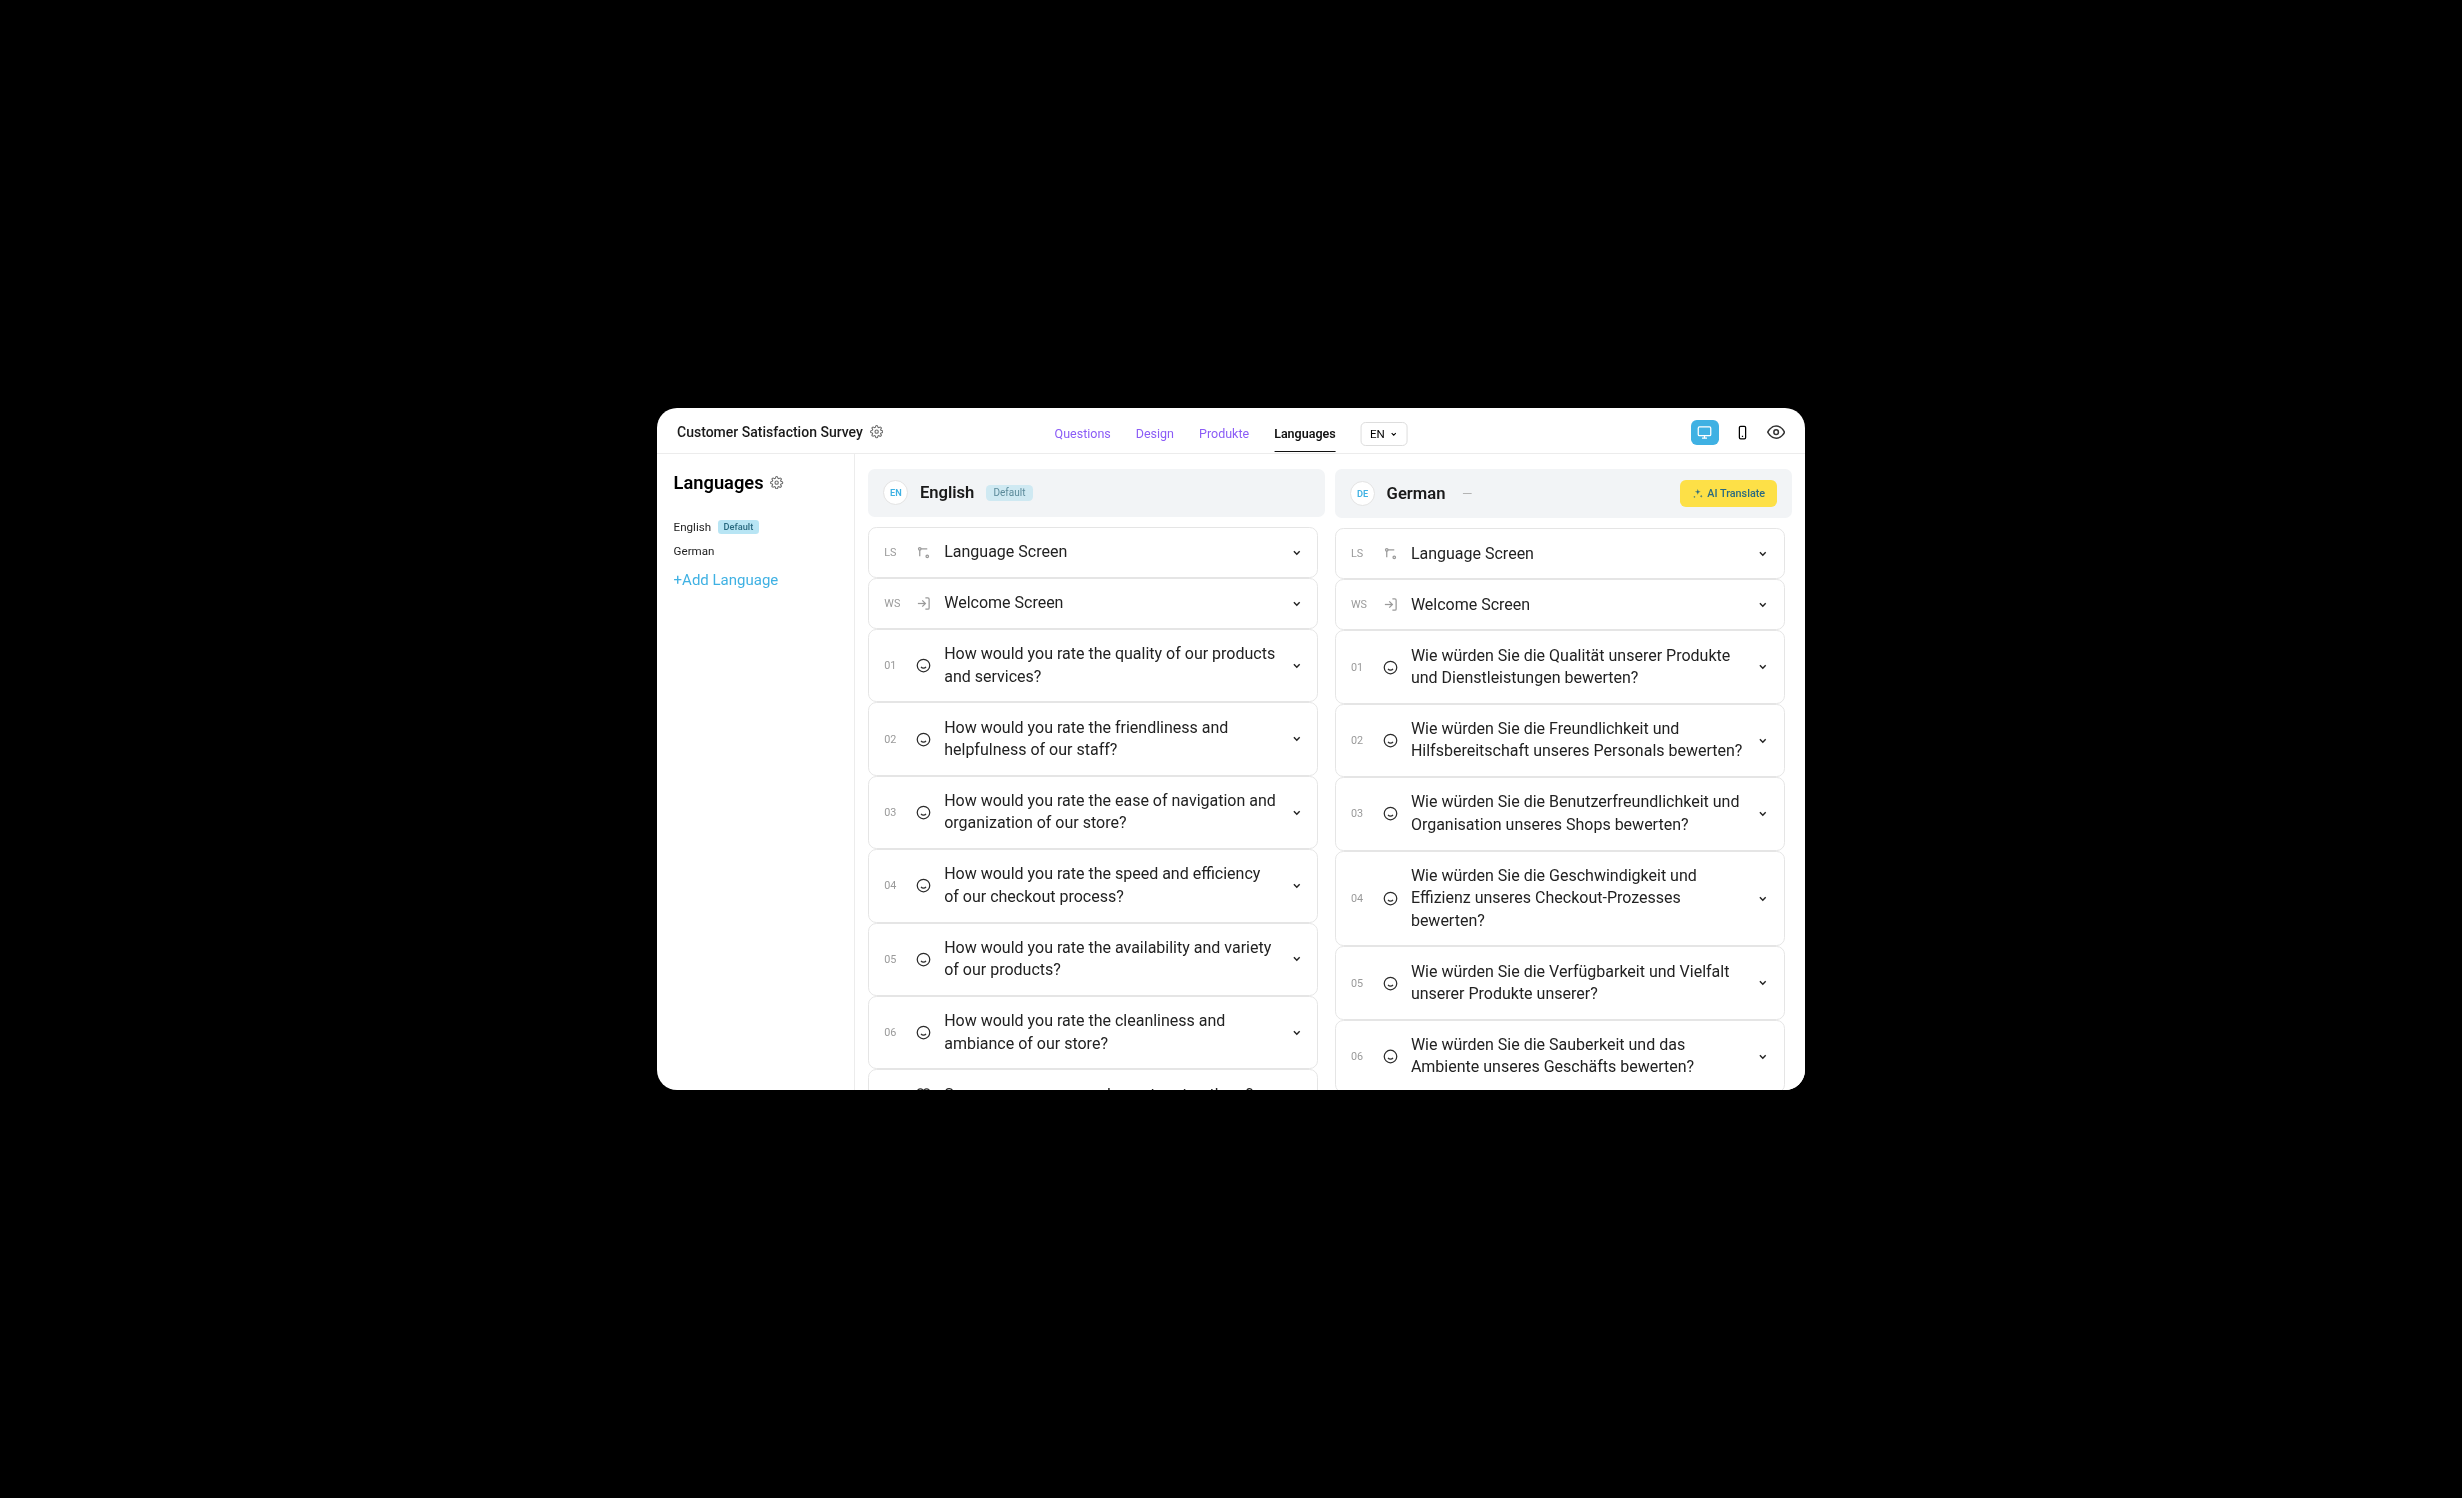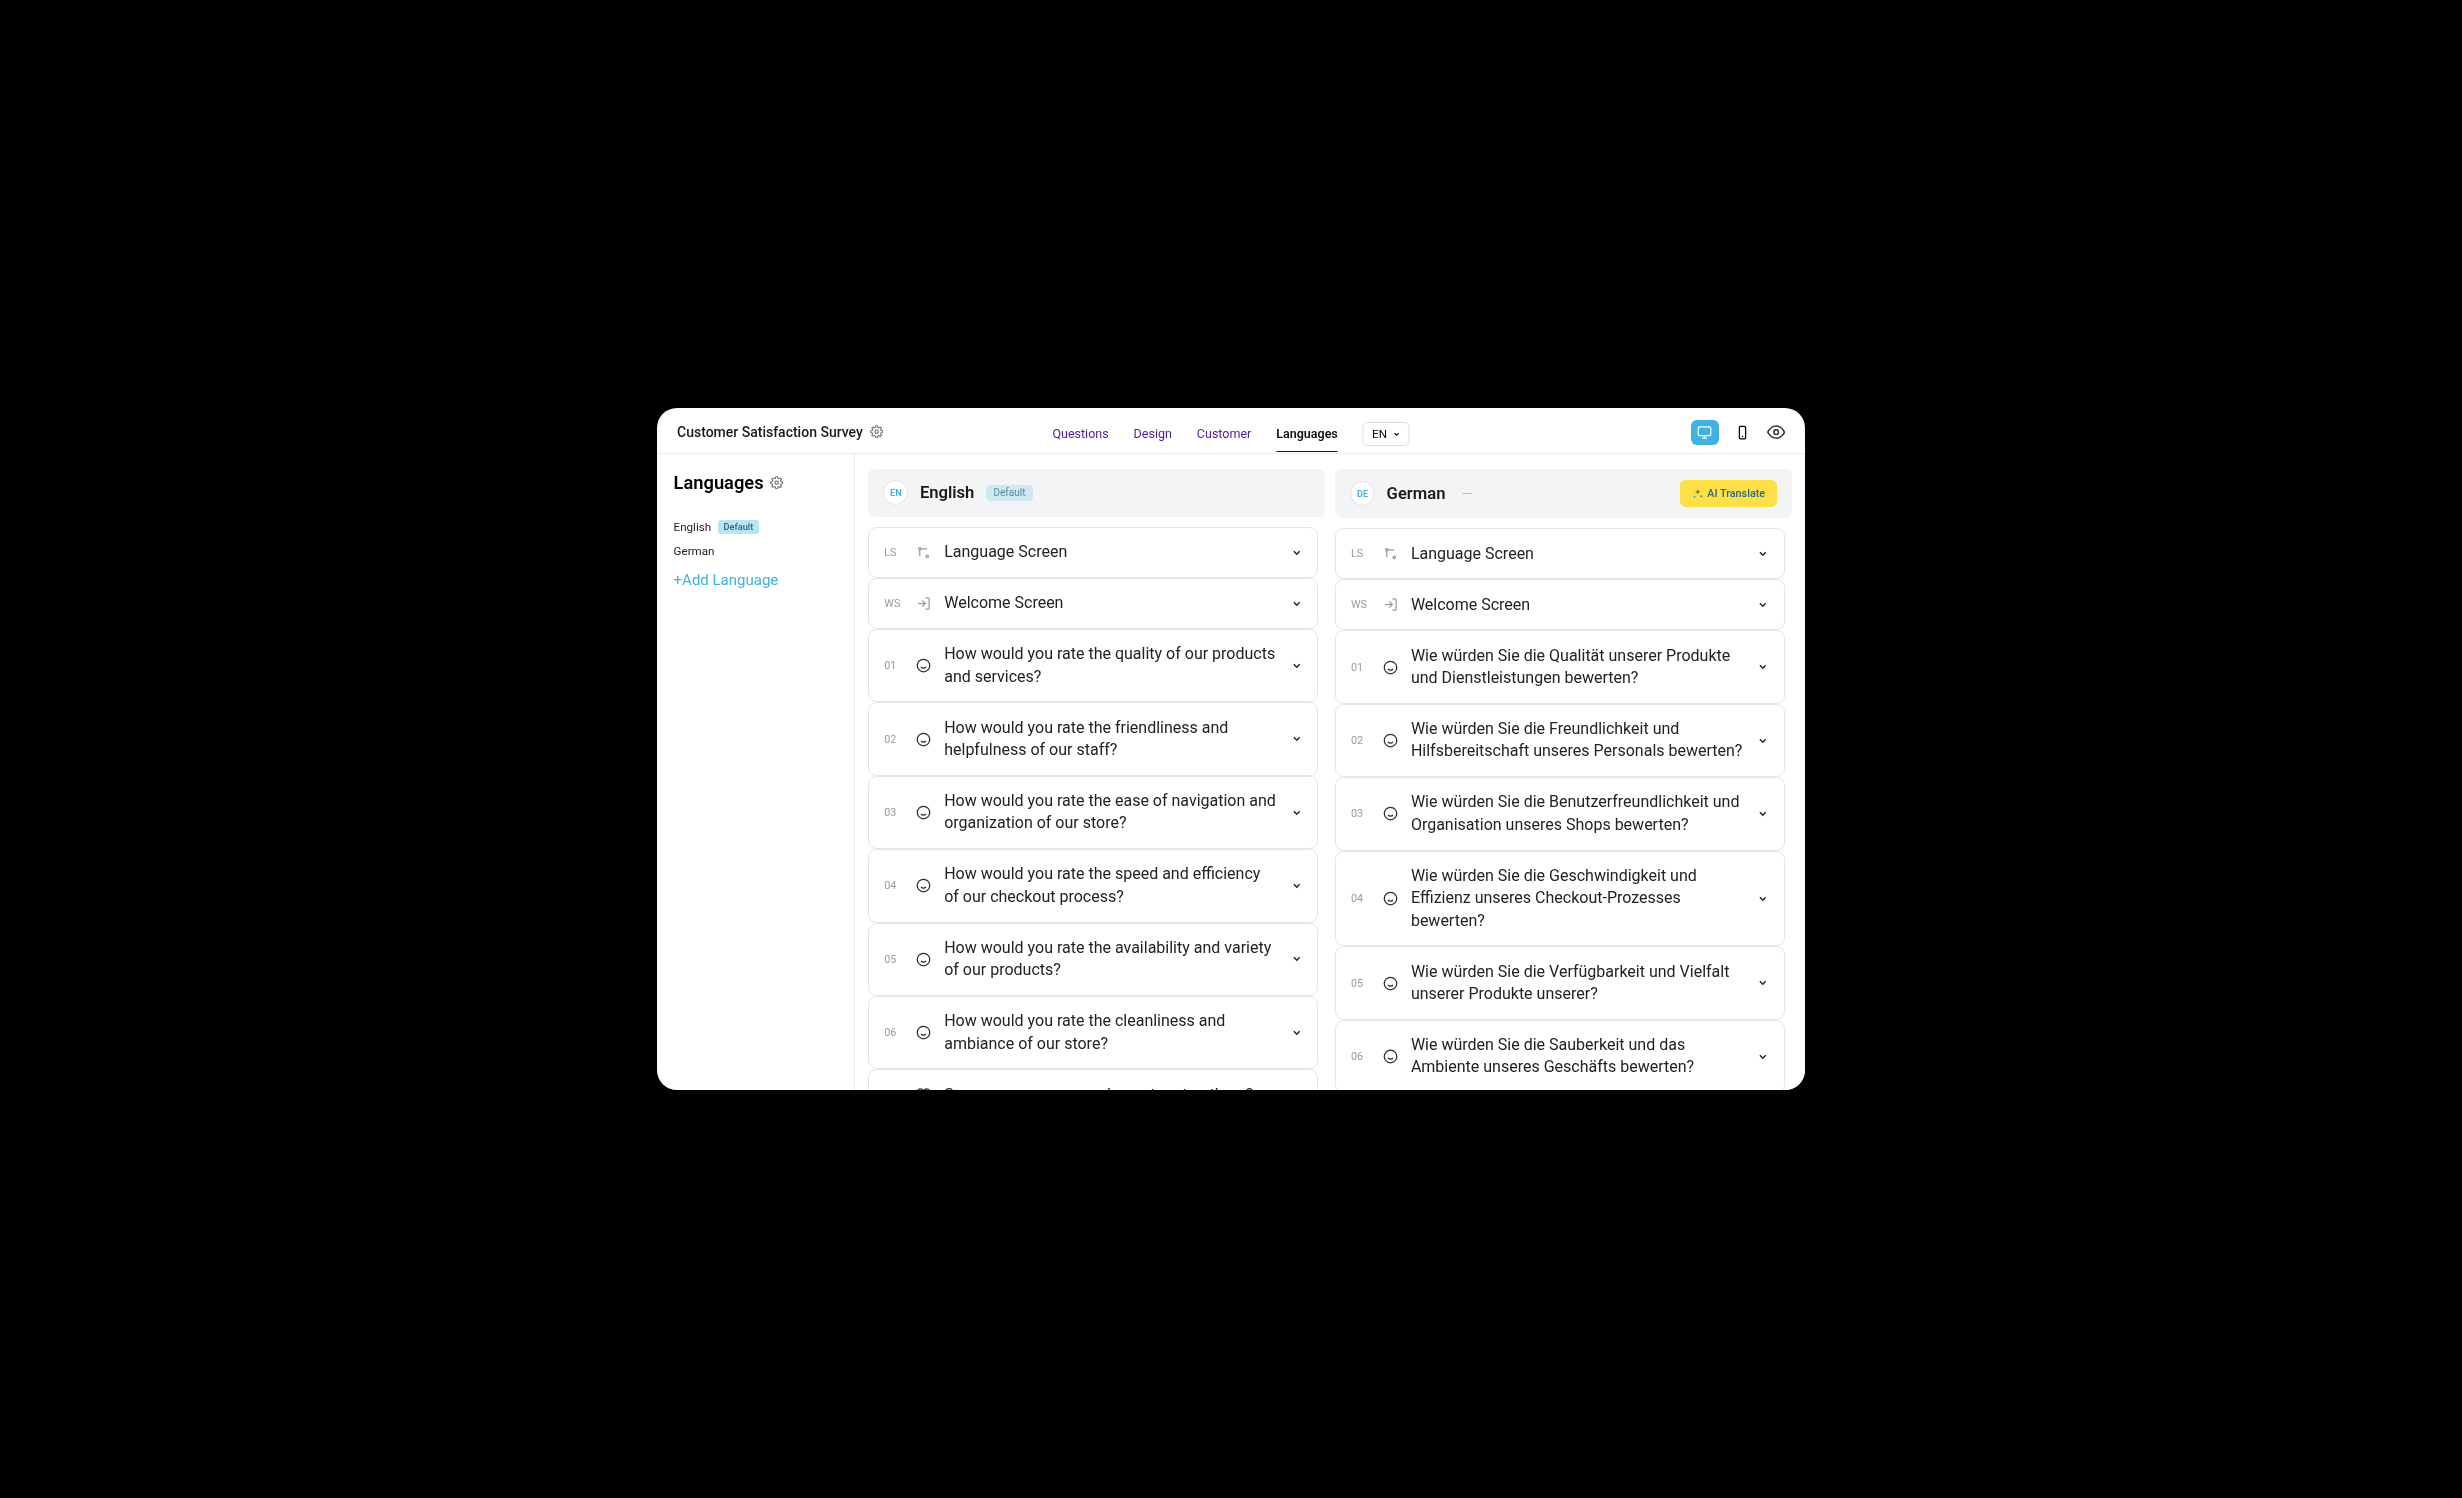--- a/index.html
+++ b/index.html
@@ -42,21 +42,21 @@
 .topbar-nav {
   position: absolute;
   left: 50%;
   transform: translateX(-50%);
   display: flex;
   align-items: center;
   gap: 25px;
 }
 .nav-item {
   font-size: 12.5px;
-  color: #4c1d95;
+  color: #8b5cf6;
   cursor: pointer;
   padding: 5px 0 10px 0;
   margin-bottom: -8.3px;
 }
 .nav-item.active { color: #111; font-weight: 600; border-bottom: 1.7px solid #111; }
 .lang-selector {
   border: 0.8px solid #ddd;
   border-radius: 5px;
   padding: 4.2px 8.3px;
   font-size: 11.6px;
@@ -225,21 +225,21 @@
     <div class="topbar-title">
       <span>Customer Satisfaction Survey</span>
       <svg class="gear-icon" viewBox="0 0 24 24" fill="none" stroke="currentColor" stroke-width="2">
         <circle cx="12" cy="12" r="3"></circle>
           <path d="M19.4 15a1.7 1.7 0 0 0 .34 1.87l.06.06a2 2 0 1 1-2.83 2.83l-.06-.06a1.7 1.7 0 0 0-1.87-.34 1.7 1.7 0 0 0-1.03 1.55V21a2 2 0 1 1-4 0v-.09a1.7 1.7 0 0 0-1.11-1.55 1.7 1.7 0 0 0-1.87.34l-.06.06a2 2 0 1 1-2.83-2.83l.06-.06a1.7 1.7 0 0 0 .34-1.87 1.7 1.7 0 0 0-1.55-1.03H3a2 2 0 1 1 0-4h.09a1.7 1.7 0 0 0 1.55-1.11 1.7 1.7 0 0 0-.34-1.87l-.06-.06a2 2 0 1 1 2.83-2.83l.06.06a1.7 1.7 0 0 0 1.87.34H9a1.7 1.7 0 0 0 1.03-1.55V3a2 2 0 1 1 4 0v.09a1.7 1.7 0 0 0 1.03 1.55 1.7 1.7 0 0 0 1.87-.34l.06-.06a2 2 0 1 1 2.83 2.83l-.06.06a1.7 1.7 0 0 0-.34 1.87V9a1.7 1.7 0 0 0 1.55 1.03H21a2 2 0 1 1 0 4h-.09a1.7 1.7 0 0 0-1.55 1.03z"></path>
       </svg>
     </div>
     <div class="topbar-nav" id="top-nav">
         <div class="nav-item">Questions</div>
         <div class="nav-item">Design</div>
-        <div class="nav-item">Customer</div>
+        <div class="nav-item">Produkte</div>
         <div class="nav-item active">Languages</div>
         <div class="lang-selector">
           <span>EN</span>
           <svg width="8.3" height="8.3" viewBox="0 0 24 24" fill="none" stroke="currentColor" stroke-width="3">
             <polyline points="6 9 12 15 18 9"></polyline>
           </svg>
         </div>
       </div>
     <div class="topbar-right">
       <div class="device-btn active">

